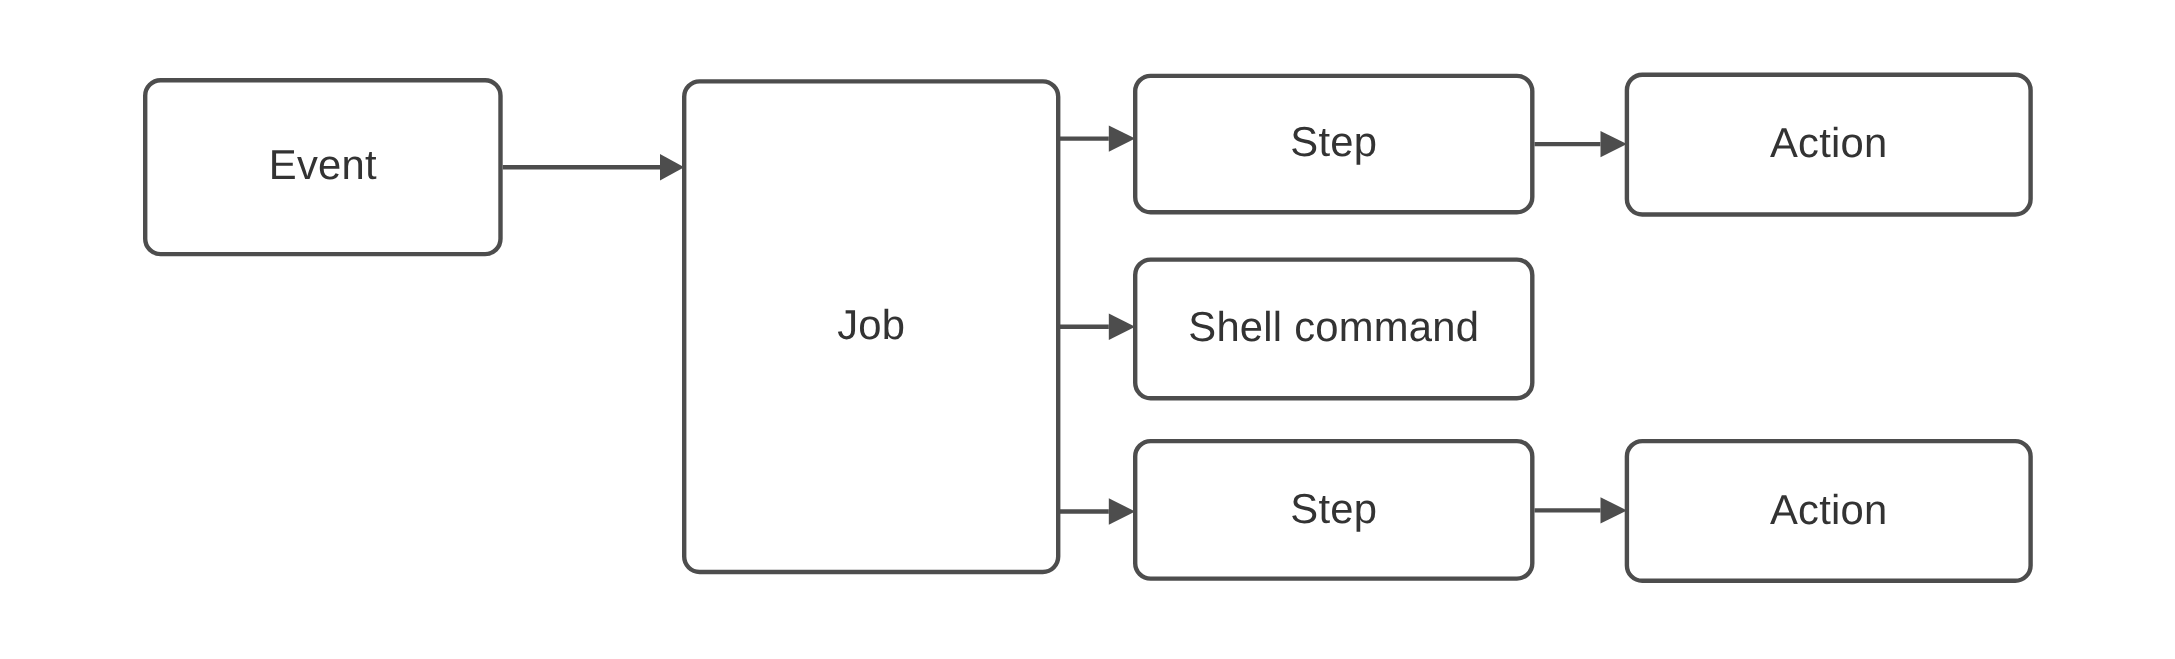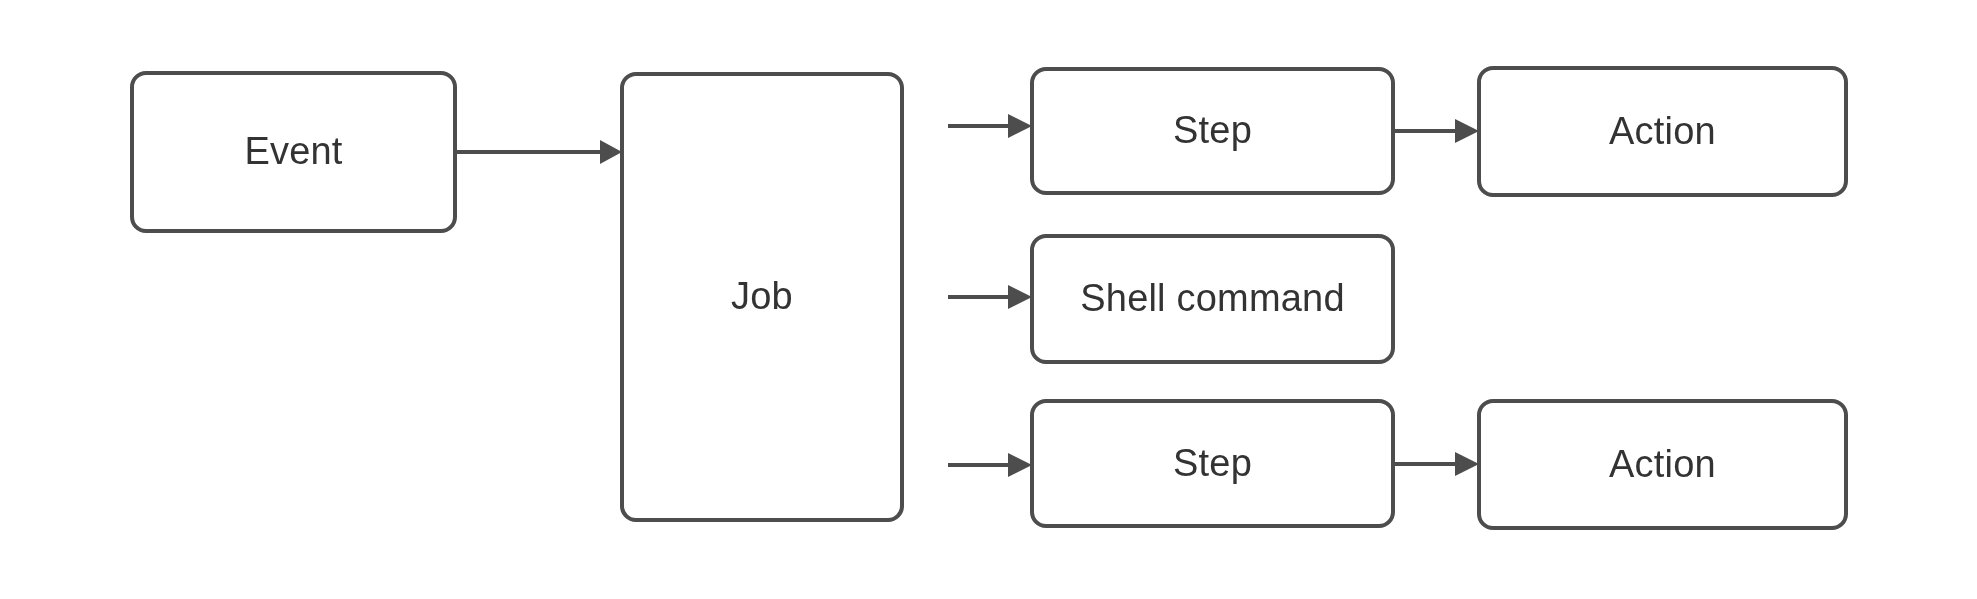--- a/index.html
+++ b/index.html
@@ -32,21 +32,21 @@
     font-family: "Liberation Sans", "DejaVu Sans", sans-serif;
     font-size: 38px;
     font-weight: 400;
     color: #333333;
     line-height: 1.1;
     letter-spacing: 0.2px;
     white-space: nowrap;
   }
   
   #node-event        { left: 130px;  top: 71px;  width: 327px; height: 162px; }
-  #node-job          { left: 620px;  top: 72px;  width: 284px; height: 450px; }
+  #node-job          { left: 620px;  top: 72px;  width: 344px; height: 450px; }
   #node-step-top     { left: 1030px; top: 67px;  width: 365px; height: 128px; }
   #node-action-top   { left: 1477px; top: 66px;  width: 371px; height: 131px; }
   #node-shell        { left: 1030px; top: 234px; width: 365px; height: 130px; text-align: center; }
   #node-step-bottom  { left: 1030px; top: 399px; width: 365px; height: 129px; }
   #node-action-bottom{ left: 1477px; top: 399px; width: 371px; height: 131px; }
 
   
   #edges {
     position: absolute;
     left: 0;

